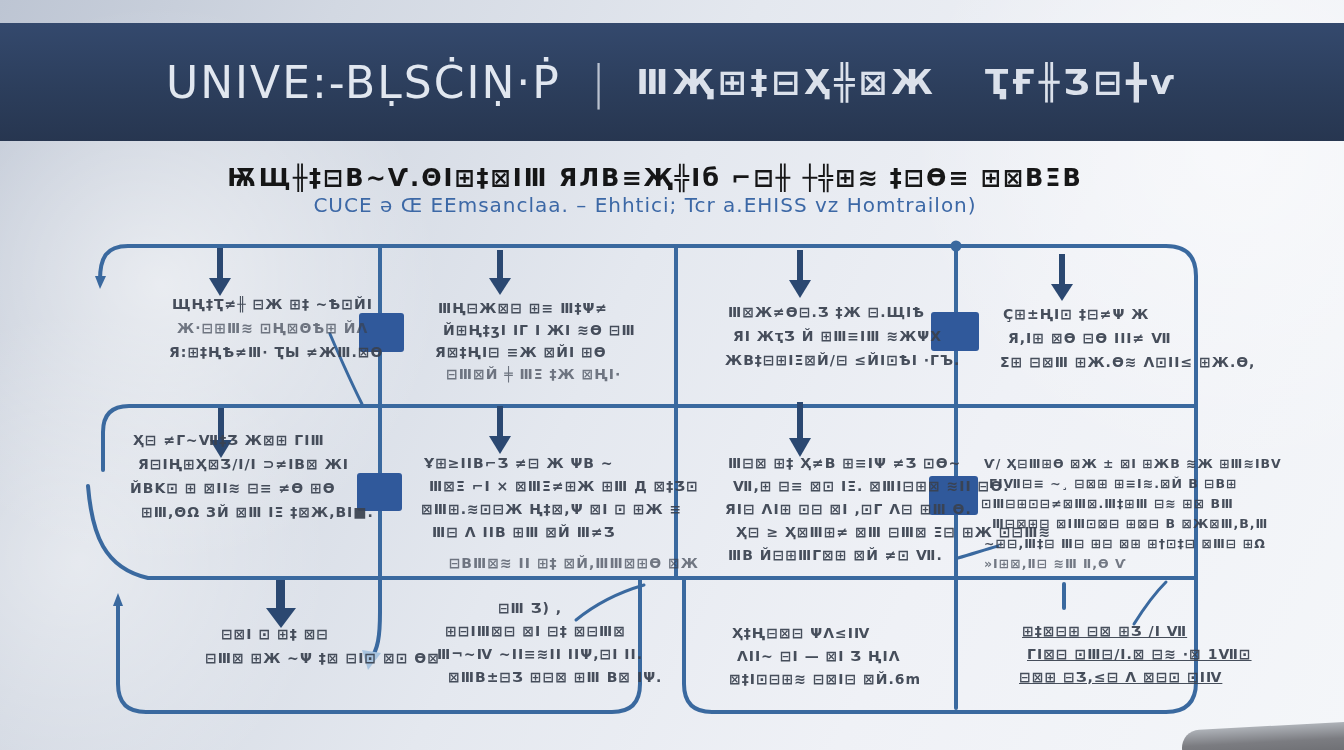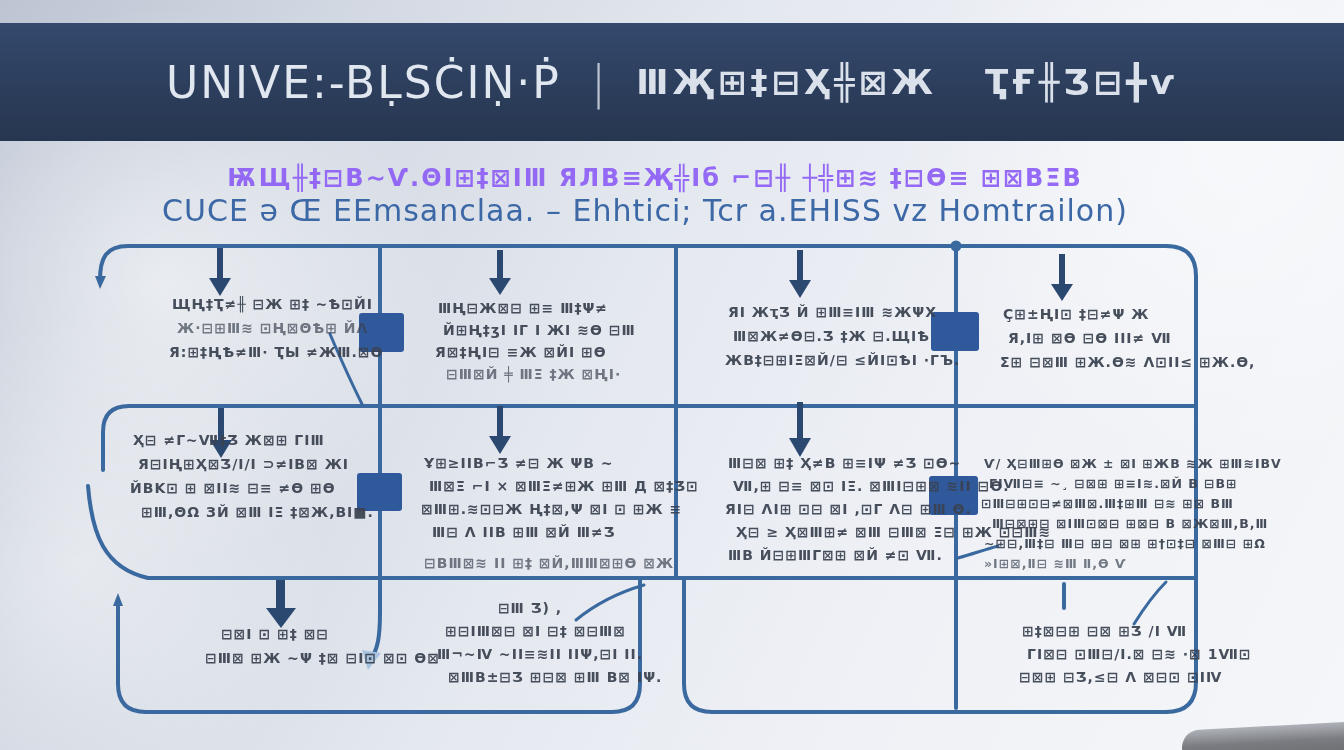--- a/index.html
+++ b/index.html
@@ -23,51 +23,51 @@
     margin-top:23px;
   }
   .brand{font-size:44px;letter-spacing:2px;font-weight:400;opacity:.96;}
   .sep{font-size:46px;font-weight:200;opacity:.75;margin:0 4px;}
   .cjk{font-size:34px;font-weight:700;letter-spacing:4px;opacity:.93;}
   .g2{margin-left:22px;}
 
   
   .subtitle1{
     position:absolute;top:164px;left:20px;width:1270px;text-align:center;
-    font-size:24px;font-weight:700;color:#8b5cf6;letter-spacing:2px;opacity:.9;
+    font-size:24px;font-weight:700;color:#000000;letter-spacing:2px;opacity:.9;
   }
   .subtitle2{
     position:absolute;top:193px;left:10px;width:1270px;text-align:center;
-    font-size:30px;font-weight:400;color:#3c68a6;letter-spacing:1px;
+    font-size:20px;font-weight:400;color:#3c68a6;letter-spacing:1px;
   }
 
   
   svg.flow{position:absolute;left:0;top:0;z-index:2;}
 
   
   .block{
     position:absolute;z-index:3;font-size:14px;font-weight:600;color:#3a4250;
     letter-spacing:1px;line-height:24px;white-space:nowrap;opacity:.93;
   }
   .block .tl:nth-child(2){margin-left:5px;}
   .block .tl:nth-child(3){margin-left:-3px;}
   .block .tl:nth-child(4){margin-left:8px;}
   .b-r1c1{left:172px;top:292px;}
   .b-r1c2{left:438px;top:297px;line-height:22px;}
   .b-r1c3{left:728px;top:300px;}
   .b-r1c4{left:1003px;top:302px;}
   .b-r2c1{left:133px;top:428px;}
   .b-r2c2{left:424px;top:452px;line-height:23px;}
-  .b-r2c2 .tl:nth-child(5){margin-top:8px;}
+  .b-r2c2 .tl:nth-child(5){margin-top:8px;text-align:right;}
   .b-r2c3{left:728px;top:452px;line-height:23px;}
   .b-r2c4{left:984px;top:454px;line-height:20px;font-size:12.5px;}
   .b-r3c1{left:200px;top:622px;text-align:center;width:150px;}
   .b-r3c2{left:440px;top:597px;text-align:center;width:180px;line-height:23px;}
   .b-r3c3{left:732px;top:622px;line-height:23px;}
-  .b-r3c4{left:1022px;top:620px;line-height:23px;}
+  .b-r3c4{left:1022px;top:620px;line-height:23px;text-decoration:underline;}
   .dim{opacity:.74;}
 
   
   .corner-shape{
     position:absolute;right:-14px;bottom:-16px;width:176px;height:40px;z-index:4;
     background:linear-gradient(180deg,#aeb2b8 0%,#7b7c81 40%,#646569 100%);
     border-radius:18px 6px 0 0;transform:rotate(-3deg);
   }
 </style>
 </head>
@@ -155,22 +155,22 @@
   </div>
 
   <div class="block b-r1c2">
     <div class="tl">ⅢҢ⊟Ж⊠⊟ ⊞≡ Ⅲ‡Ψ≠</div>
     <div class="tl">Й⊞Ң‡ʒΙ ΙΓ Ι ЖΙ ≋Ѳ ⊟Ⅲ</div>
     <div class="tl">Я⊠‡ҢΙ⊟ ≡Ж ⊠ЙΙ ⊞Ѳ</div>
     <div class="tl dim">⊟Ⅲ⊠Й ╪ ⅢΞ ‡Ж ⊠ҢΙ∙</div>
   </div>
 
   <div class="block b-r1c3">
+    <div class="tl">Ⅲ⊠Ж≠Ѳ⊟.Ʒ ‡Ж ⊟.ЩΙѢ</div>
     <div class="tl">ЯΙ ЖҭƷ Й ⊞Ⅲ≡ΙⅢ ≋ЖΨΧ</div>
-    <div class="tl">Ⅲ⊠Ж≠Ѳ⊟.Ʒ ‡Ж ⊟.ЩΙѢ</div>
     <div class="tl">ЖΒ‡⊟⊞ΙΞ⊠Й/⊟ ≤ЙΙ⊡ѢΙ ∙ΓЪ.</div>
   </div>
 
   <div class="block b-r1c4">
     <div class="tl">Ҫ⊞±ҢΙ⊡ ‡⊟≠Ψ Ж</div>
     <div class="tl">Я,Ι⊞ ⊠Ѳ ⊟Ѳ ΙΙΙ≠ Ⅶ</div>
     <div class="tl">Σ⊞ ⊟⊠Ⅲ ⊞Ж.Ѳ≋ Λ⊡ΙΙ≤ ⊞Ж.Ѳ,</div>
   </div>
 
   <div class="block b-r2c1">
@@ -210,20 +210,25 @@
     <div class="tl">⊟Ⅲ⊠ ⊞Ж ∼Ψ ‡⊠ ⊟Ι⊡ ⊠⊡ Ѳ⊠</div>
   </div>
 
   <div class="block b-r3c2">
     <div class="tl">⊟Ⅲ Ʒ) ,</div>
     <div class="tl">⊞⊟ΙⅢ⊠⊟ ⊠Ι ⊟‡ ⊠⊟Ⅲ⊠</div>
     <div class="tl">Ⅲ¬∼Ⅳ ∼ΙΙ≡≋ΙΙ ΙΙΨ,⊟Ι ΙΙ.</div>
     <div class="tl">⊠ⅢΒ±⊟Ʒ ⊞⊟⊠ ⊞Ⅲ Β⊠ ΙΨ.</div>
   </div>
 
+  <div class="block b-r3c3">
+    <div class="tl">Ҳ‡Ң⊟⊠⊟ ΨΛ≤ΙⅣ</div>
+    <div class="tl">ΛΙΙ∼ ⊟Ι — ⊠Ι Ʒ ҢΙΛ</div>
+    <div class="tl">⊠‡Ι⊡⊟⊞≋ ⊟⊠Ι⊟ ⊠Й.6m</div>
+  </div>
 
   <div class="block b-r3c4">
     <div class="tl">⊞‡⊠⊟⊞ ⊟⊠ ⊞Ʒ /Ι Ⅶ</div>
     <div class="tl">ΓΙ⊠⊟ ⊡Ⅲ⊟/Ι.⊠ ⊟≋ ∙⊠ 1Ⅶ⊡</div>
     <div class="tl">⊟⊠⊞ ⊟Ʒ,≤⊟ Λ ⊠⊟⊡ ⊡ΙⅣ</div>
   </div>
 
   <div class="corner-shape"></div>
 </div>
 

